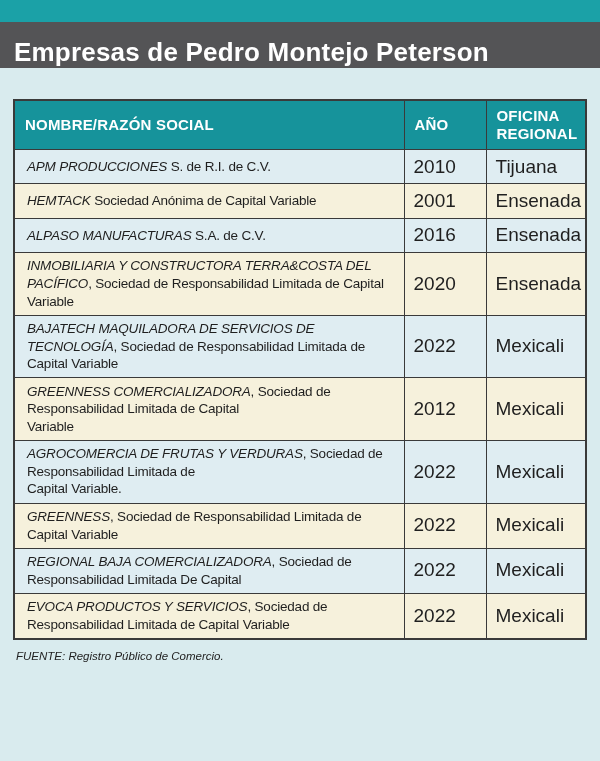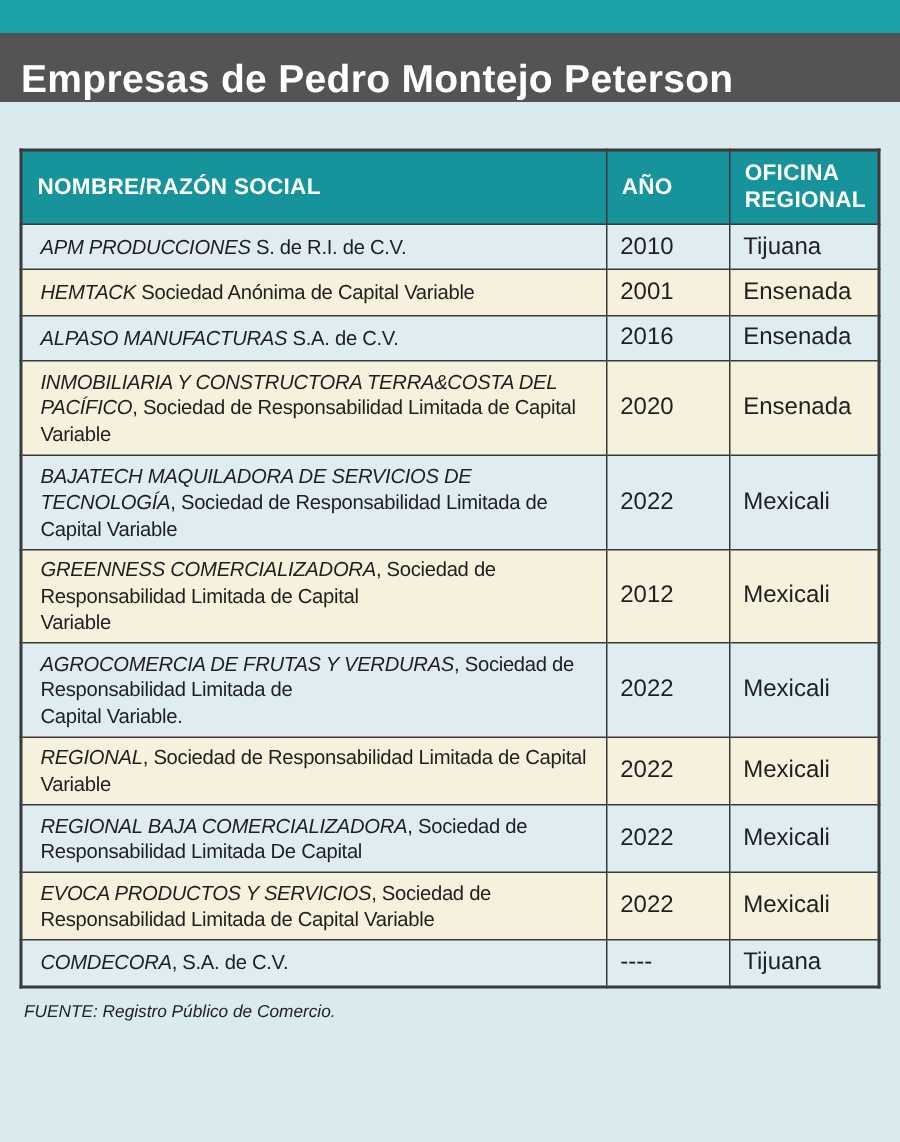--- a/index.html
+++ b/index.html
@@ -33,21 +33,21 @@
   table{
     width:100%;border-collapse:collapse;table-layout:fixed;
     border:2px solid var(--border);
   }
   th,td{border:1px solid var(--border);vertical-align:middle;}
   thead th{
     background:var(--header-teal);color:var(--header-text);
     text-align:left;font-size:15px;line-height:1.2;
     padding:6px 10px;letter-spacing:.2px;
   }
-  tbody td{font-size:16px;line-height:1.28;padding:4.5px 9px;}
+  tbody td{font-size:19px;line-height:1.28;padding:4.5px 9px;}
   tbody td.name-cell{
     font-size:13.5px;line-height:1.3;letter-spacing:-0.2px;
     white-space:pre-line;
     padding-left:12px;
   }
   .company{font-style:italic;}
   tr.blue{background:var(--row-blue);}
   tr.cream{background:var(--row-cream);}
   .source{
     margin:10px 16px 0 16px;
@@ -111,36 +111,31 @@
           <td>Mexicali</td>
         </tr>
         <tr class="blue">
           <td class="name-cell"><span class="company">AGROCOMERCIA DE FRUTAS Y VERDURAS</span><span>, Sociedad de
 Responsabilidad Limitada de
 Capital Variable.</span></td>
           <td>2022</td>
           <td>Mexicali</td>
         </tr>
         <tr class="cream">
-          <td class="name-cell"><span class="company">REGIONAL</span><span>, Sociedad de Responsabilidad Limitada de Capital Variable</span></td>
+          <td class="name-cell"><span class="company">GREENNESS</span><span>, Sociedad de Responsabilidad Limitada de Capital Variable</span></td>
           <td>2022</td>
           <td>Mexicali</td>
         </tr>
         <tr class="blue">
           <td class="name-cell"><span class="company">REGIONAL BAJA COMERCIALIZADORA</span><span>, Sociedad de Responsabilidad Limitada De Capital</span></td>
           <td>2022</td>
           <td>Mexicali</td>
         </tr>
         <tr class="cream">
           <td class="name-cell"><span class="company">EVOCA PRODUCTOS Y SERVICIOS</span><span>, Sociedad de Responsabilidad Limitada de Capital Variable</span></td>
           <td>2022</td>
           <td>Mexicali</td>
         </tr>
-        <tr class="blue">
-          <td class="name-cell"><span class="company">COMDECORA</span><span>, S.A. de C.V.</span></td>
-          <td>----</td>
-          <td>Tijuana</td>
-        </tr>
       </tbody>
   </table>
 </div>
 
 <div class="source">FUENTE: Registro Público de Comercio.</div>
 
 </body></html>

